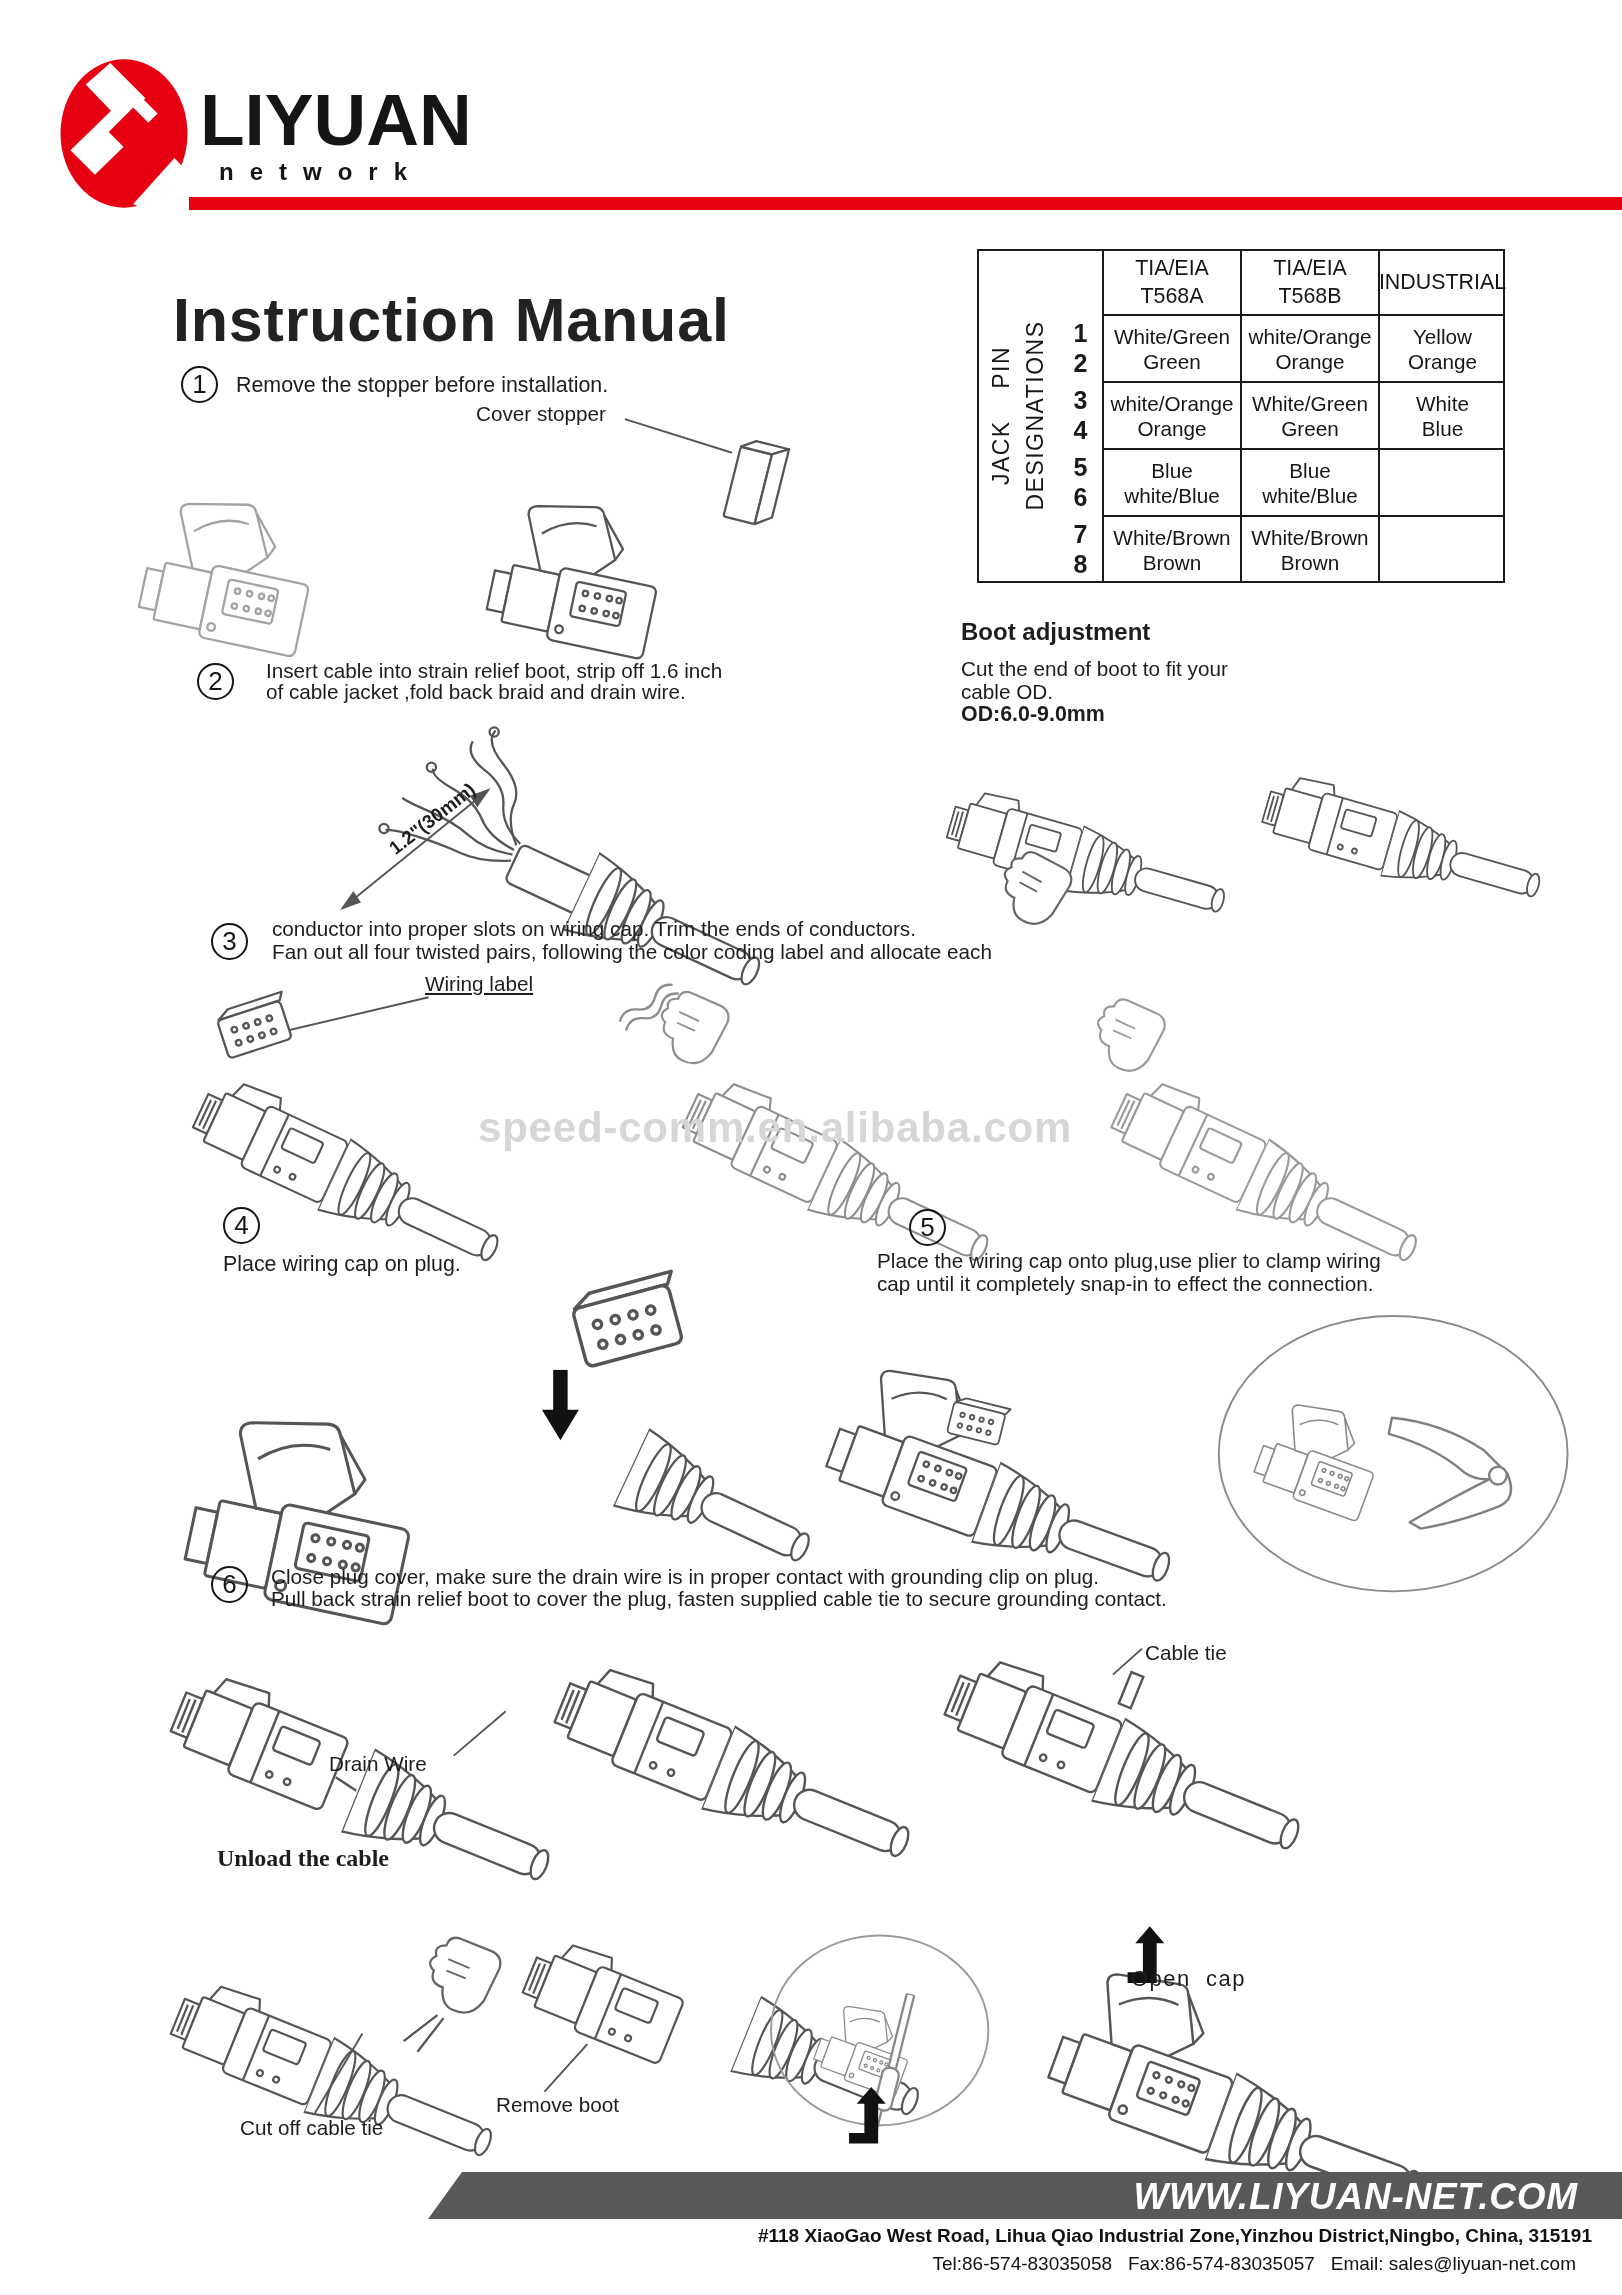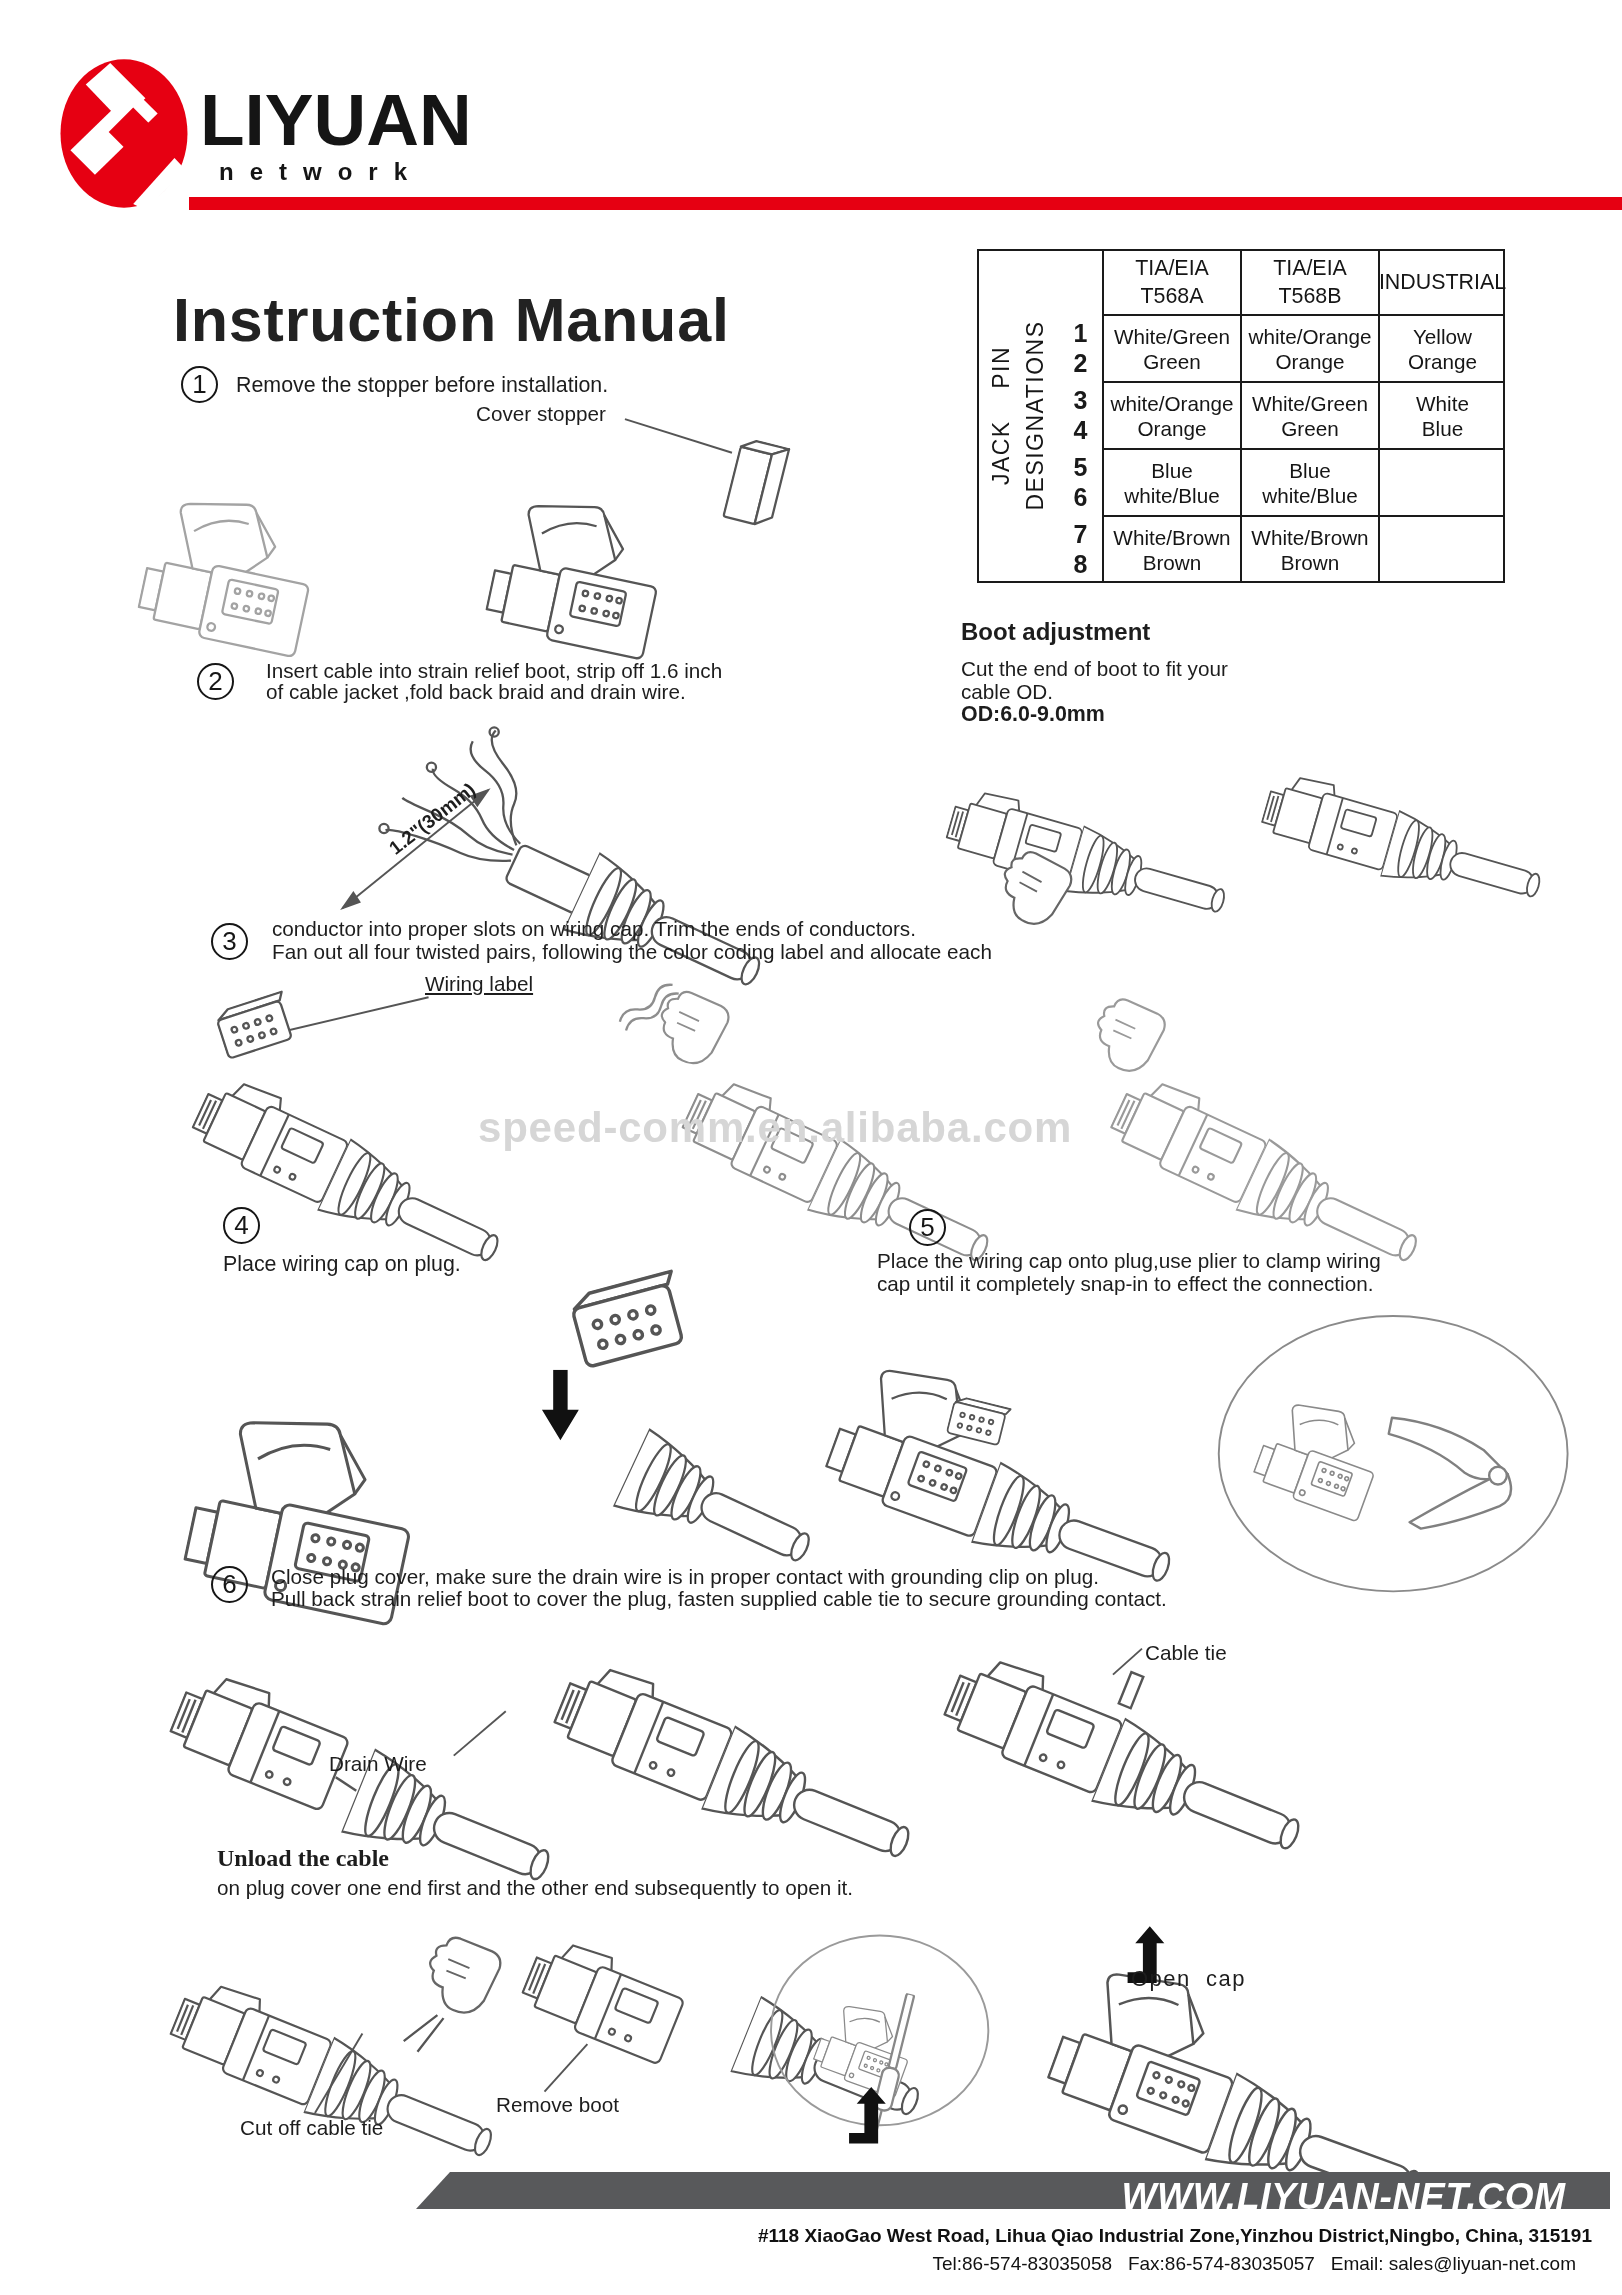--- a/index.html
+++ b/index.html
@@ -44,21 +44,21 @@
   .pt-cell:nth-child(n+4){border-top:2.3px solid #1a1a1a;}
   .pt-head{font-size:21.4px; line-height:27.5px;}
 
   
   .watermark{position:absolute; left:478px; top:1104px; font-size:42px; letter-spacing:0.8px; color:#d6d6d6; font-weight:bold;}
 
   
   .dim-label{position:absolute; left:381px; top:808px; transform:rotate(-38deg); font-size:19px; font-weight:bold; color:#1d1d1d; white-space:nowrap;}
 
   
-  .banner{position:absolute; left:416px; top:2172px; width:1194px; height:37px; background:var(--banner);
+  .banner{position:absolute; left:428px; top:2172px; width:1194px; height:47px; background:var(--banner);
     clip-path:polygon(34px 0, 100% 0, 100% 100%, 0 100%);}
   .banner-text{position:absolute; right:44px; top:0; line-height:49px; font-size:37px; font-weight:bold; font-style:italic; color:#fff; letter-spacing:0.8px;}
   .addr{position:absolute; right:31px; top:2225px; font-size:19px; font-weight:bold; color:#111;}
   .contact{position:absolute; right:47px; top:2253px; font-size:19px; font-weight:normal; color:#111;}
 </style>
 </head>
 <body>
 
 <div class="page">
 
@@ -432,21 +432,20 @@
       <rect x="198" y="-34" width="16" height="42" fill="#fff" stroke="currentColor" stroke-width="3"></rect>
     </g>
     <line x1="352" y1="180" x2="420" y2="122" stroke="#555" stroke-width="2.5"></line>
     <line x1="1252" y1="40" x2="1214" y2="74" stroke="#555" stroke-width="2.5"></line>
   </svg>
   <div class="lbl" style="left:329px; top:1752px;">Drain Wire</div>
   <div class="lbl" style="left:1145px; top:1641px;">Cable tie</div>
 
   <div class="para bold" style="left:217px; top:1847px; font-size:24px;font-family:Liberation Serif, serif;">Unload the cable</div>
   <div class="para" style="left:217px; top:1876px;">
-    <div>on plug cover one end first and the other end subsequently to open it.</div>
   </div>
   <svg class="abs" style="left:191px; top:1917px;" width="1385" height="291" viewBox="0 0 1810 380">
 
     <g style="color:#555" transform="translate(8,62) rotate(22) scale(0.95)">
         <use href="#sym-full" width="520" height="160"></use>
       </g>
     <g style="color:#666" transform="translate(296,34) rotate(-14)">
         <use href="#sym-hand" width="120" height="110"></use>
       </g>
     <path d="M330,132 l-34,44 M322,128 l-44,34" stroke="#555" stroke-width="3" fill="none"></path>

